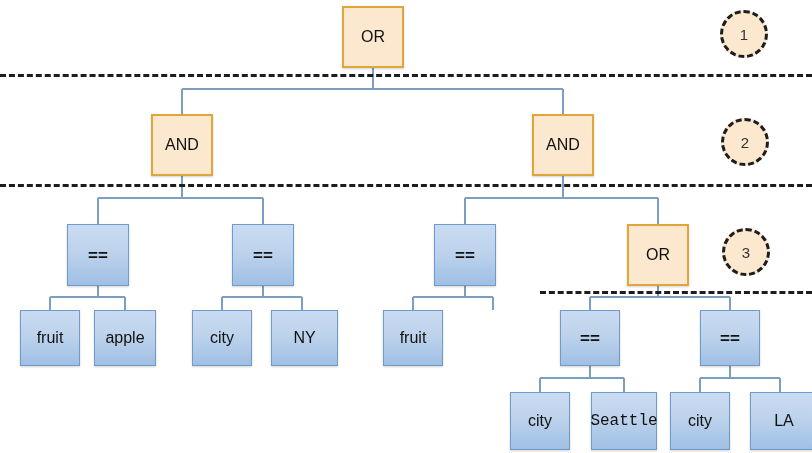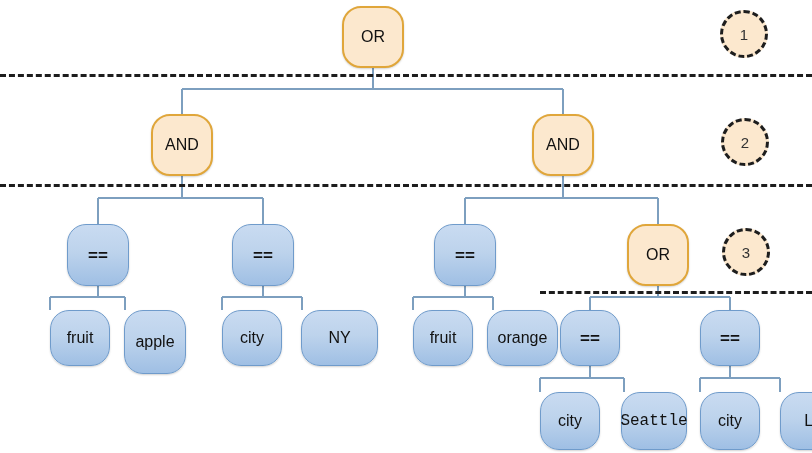--- a/index.html
+++ b/index.html
@@ -21,37 +21,36 @@
     top: 0;
     width: 812px;
     height: 453px;
   }
   .node {
     position: absolute;
     box-sizing: border-box;
     display: flex;
     align-items: center;
     justify-content: center;
-    border-radius: 19px;
+    border-radius: 0;
     font-size: 16px;
     color: #111111;
     text-align: center;
     line-height: 1;
     z-index: 3;
   }
   .node.op {
     background: #fce8ce;
     border: 2px solid #e0a63a;
     box-shadow: 0 1px 2px rgba(0,0,0,0.18);
   }
   .node.val {
     background: linear-gradient(to bottom, #c9dbf1 0%, #bdd3ec 45%, #9fbfe4 100%);
     border: 1px solid #6f9bcb;
     box-shadow: 0 1px 2px rgba(0,0,0,0.18);
-    margin-left: 30px;
   }
   .node.cmp {
     background: linear-gradient(to bottom, #c9dbf1 0%, #bdd3ec 45%, #9fbfe4 100%);
     border: 1px solid #6f9bcb;
     box-shadow: 0 1px 2px rgba(0,0,0,0.18);
     font-size: 17px;
     font-weight: bold;
     letter-spacing: 0px;
   }
   .level-badge {
@@ -138,34 +137,31 @@
     </div>
     <div class="node cmp" style="left: 434px; top: 224px; width: 62px; height: 62px;">
       <span>==</span>
     </div>
     <div class="node op" style="left: 627px; top: 224px; width: 62px; height: 62px;">
       <span>OR</span>
     </div>
     <div class="node val" style="left: 20px; top: 310px; width: 60px; height: 56px;">
       <span>fruit</span>
     </div>
-    <div class="node val" style="left: 94px; top: 310px; width: 62px; height: 64px;">
+    <div class="node val" style="left: 94px; top: 310px; width: 62px; height: 56px;">
       <span>apple</span>
     </div>
     <div class="node val" style="left: 192px; top: 310px; width: 60px; height: 56px;">
       <span>city</span>
     </div>
-    <div class="node val" style="left: 271px; top: 310px; width: 77px; height: 56px;">
+    <div class="node val" style="left: 271px; top: 310px; width: 67px; height: 56px;">
       <span>NY</span>
     </div>
     <div class="node val" style="left: 383px; top: 310px; width: 60px; height: 56px;">
       <span>fruit</span>
-    </div>
-    <div class="node val" style="left: 457px; top: 310px; width: 71px; height: 56px;">
-      <span>orange</span>
     </div>
     <div class="node cmp" style="left: 560px; top: 310px; width: 60px; height: 56px;">
       <span>==</span>
     </div>
     <div class="node cmp" style="left: 700px; top: 310px; width: 60px; height: 56px;">
       <span>==</span>
     </div>
     <div class="node val" style="left: 510px; top: 392px; width: 60px; height: 58px;">
       <span>city</span>
     </div>

